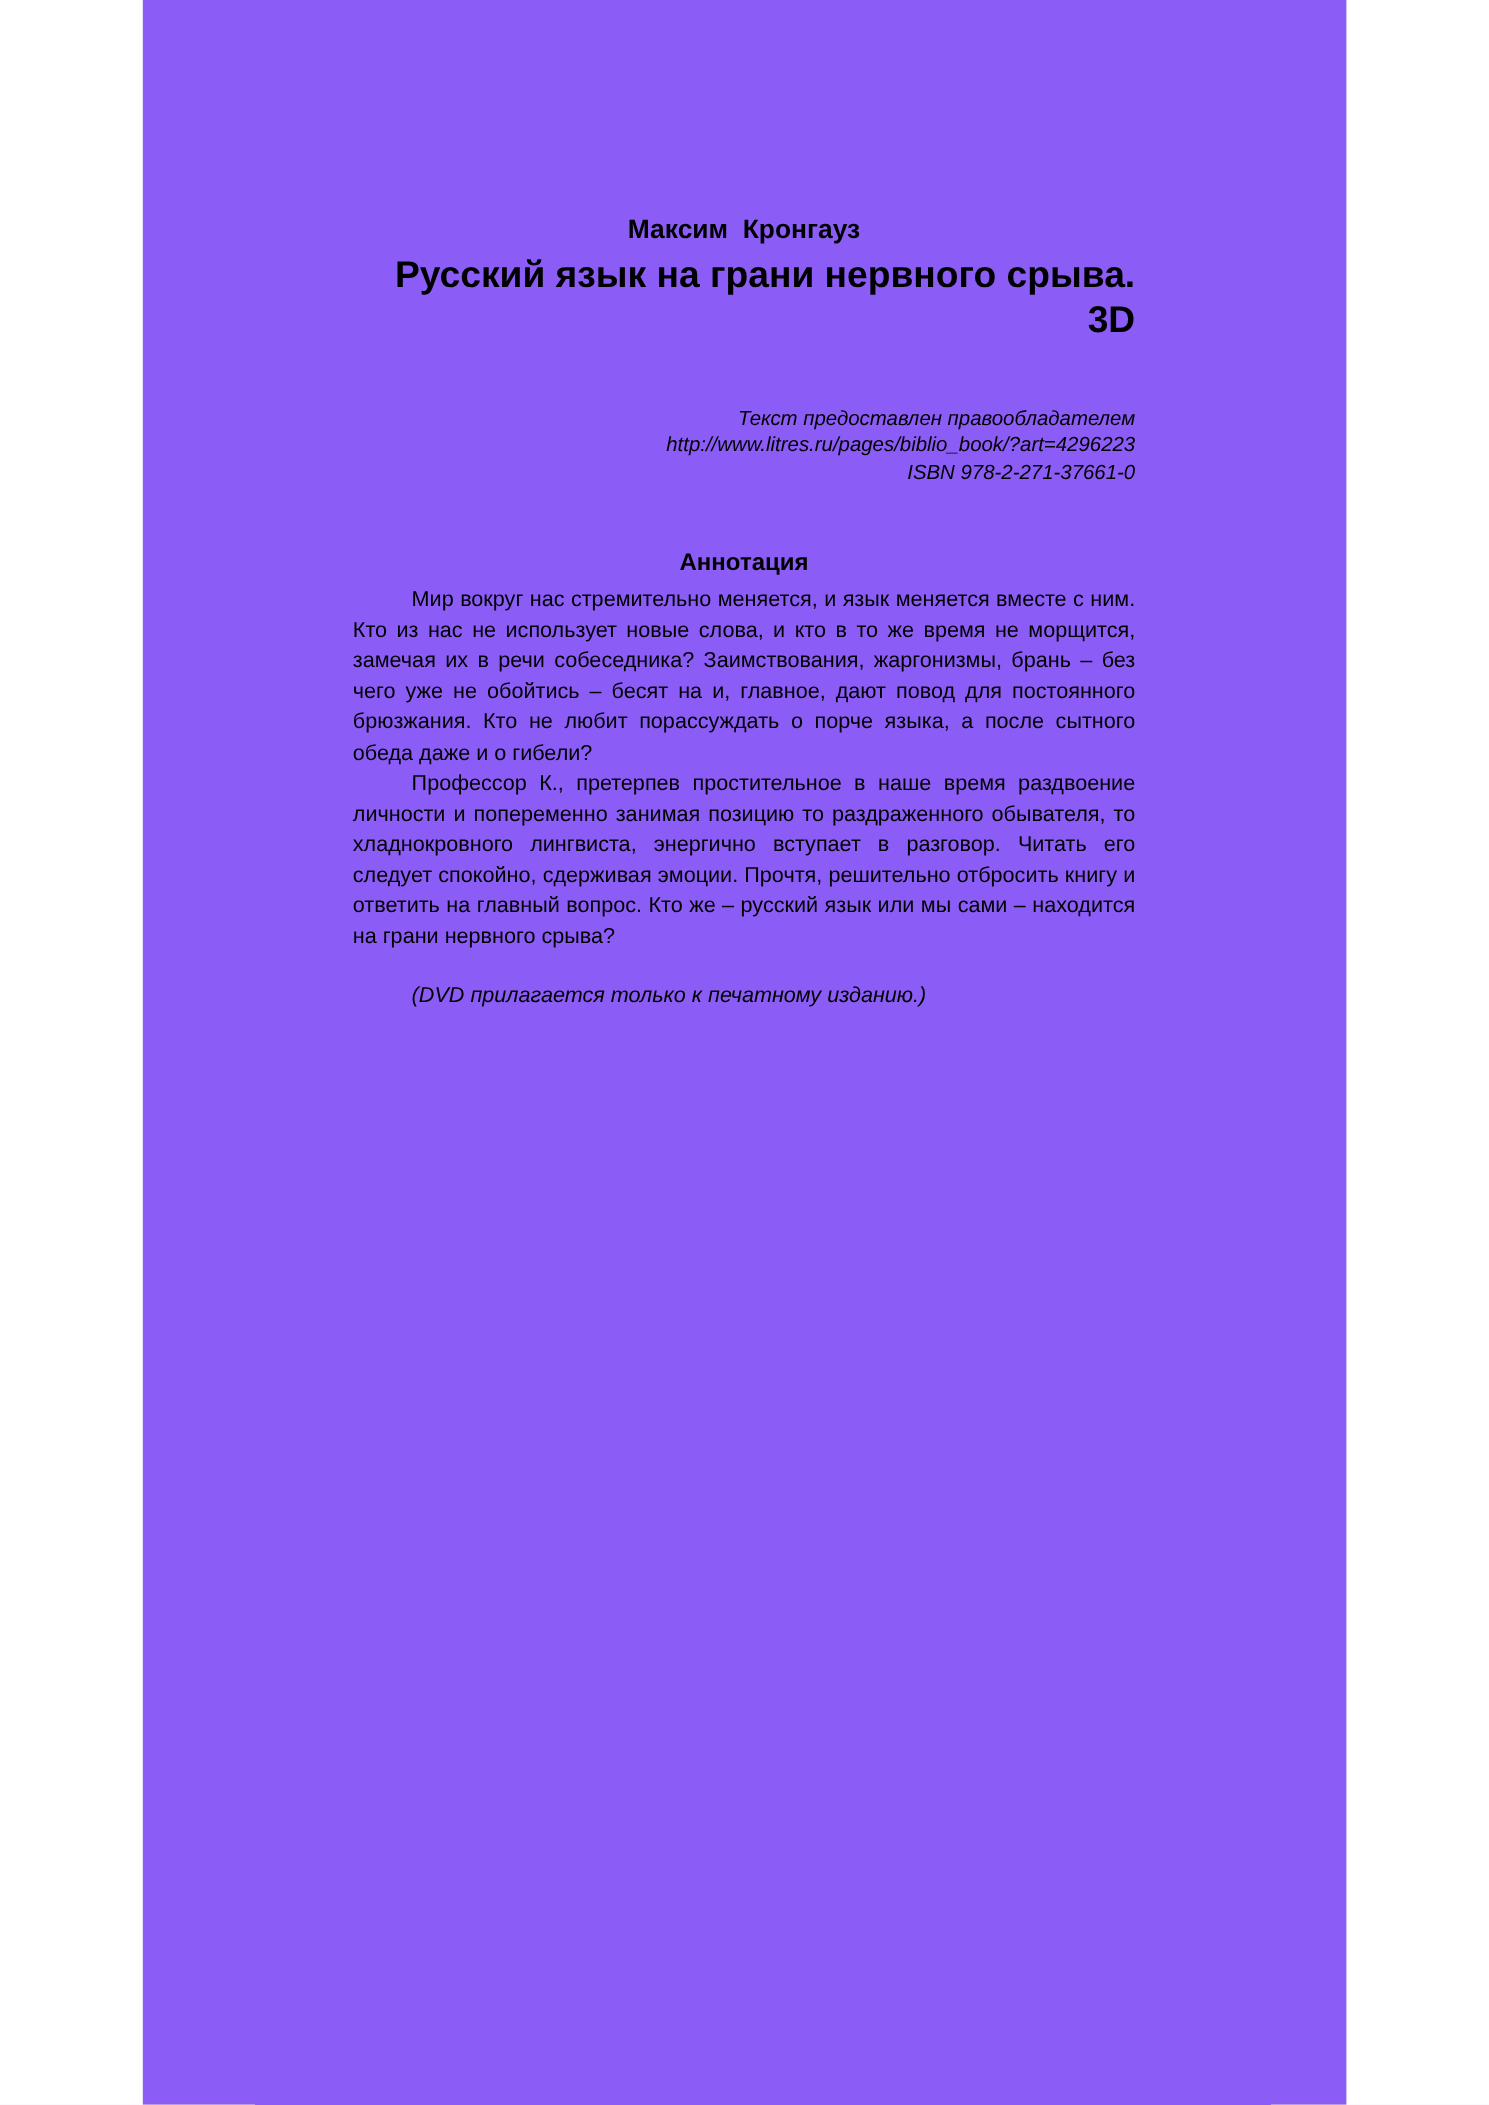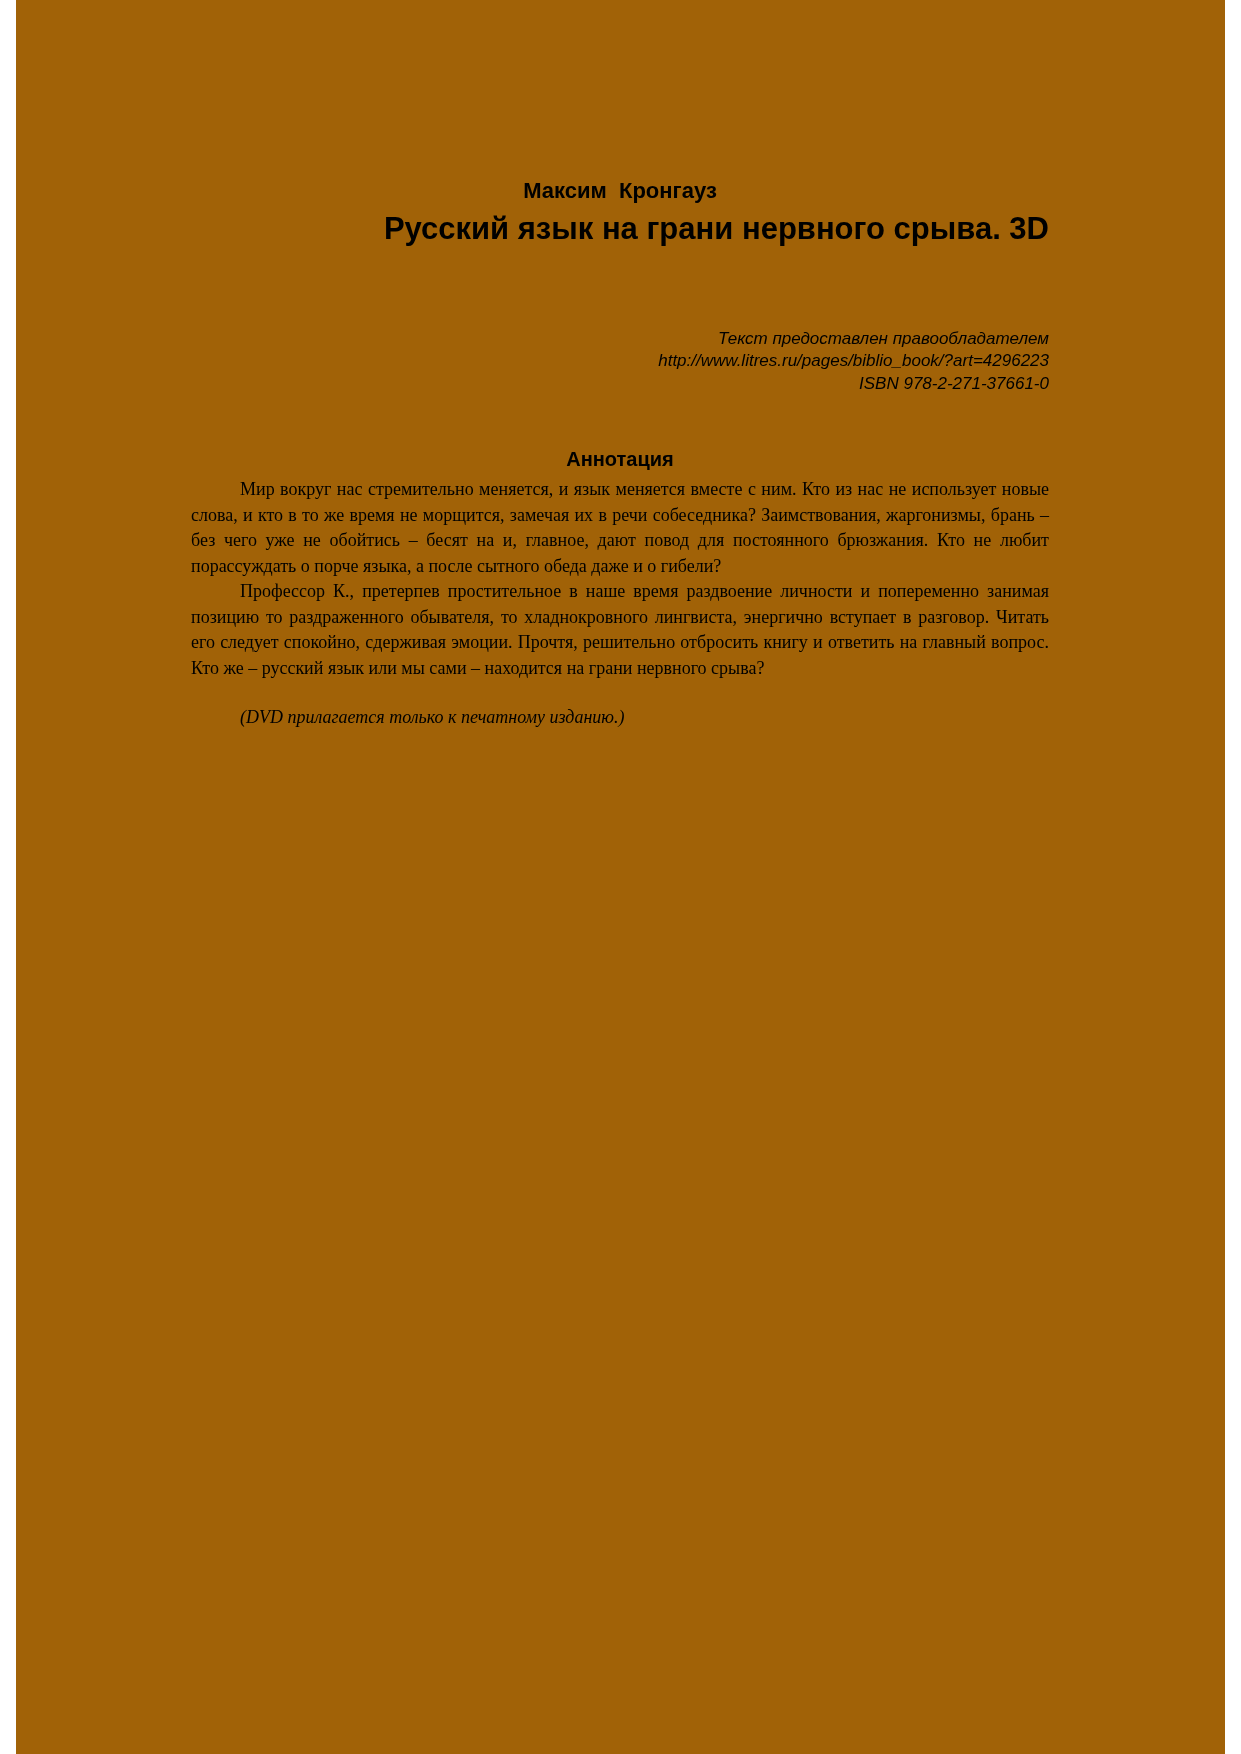--- a/index.html
+++ b/index.html
@@ -2,23 +2,23 @@
 <html><head>
 <meta charset="utf-8">
 <style>
   html, body {
     margin: 0;
     padding: 0;
     background: #ffffff;
   }
   .page {
     position: relative;
-    width: 1209px;
+    width: 1003px;
     height: 1754px;
-    background: #a16207;
+    background: #8b5cf6;
     color: #000000;
     font-family: "Liberation Sans", "DejaVu Sans", sans-serif;
     overflow: hidden;
     margin: 0 auto;
   }
   .content {
     padding: 178px 176px 0 175px; 
   }
   .author-line {
     text-align: center;
@@ -28,36 +28,35 @@
     white-space: pre-wrap;
   }
   .book-title {
     margin: 6px 0 0 0;
     text-align: right;
     font-size: 31px;
     font-weight: 700;
     line-height: 38px;
   }
   .imprint {
-    margin-top: 80px;
+    margin-top: 52px;
     text-align: right;
     font-style: italic;
     font-size: 17px;
     line-height: 22.4px;
   }
   .annotation-heading {
     margin: 52px 0 0 0;
     text-align: center;
     font-size: 20px;
     font-weight: 700;
     line-height: 24px;
   }
   .annotation-body {
     margin-top: 6px;
-    font-family: Liberation Serif, serif;
   }
   .annotation-body p {
     margin: 0;
     font-size: 18px;
     line-height: 25.5px;
     text-align: justify;
     text-indent: 49px;
   }
   .annotation-body p.dvd-note {
     font-style: italic;

